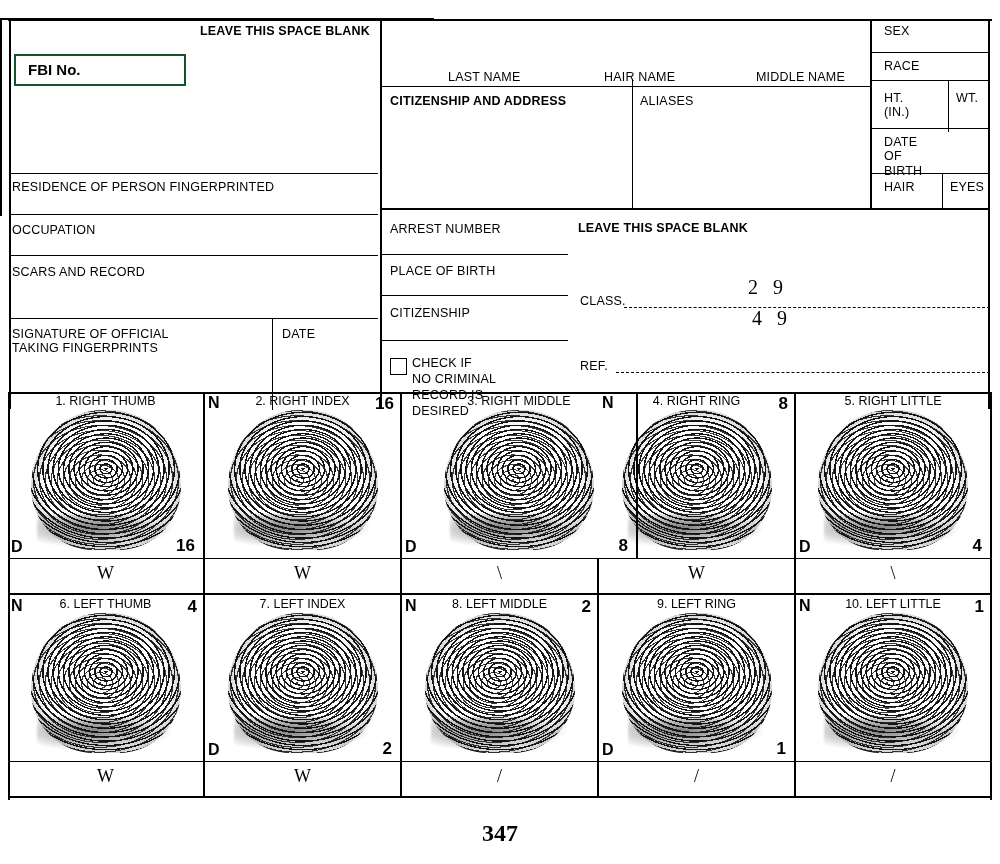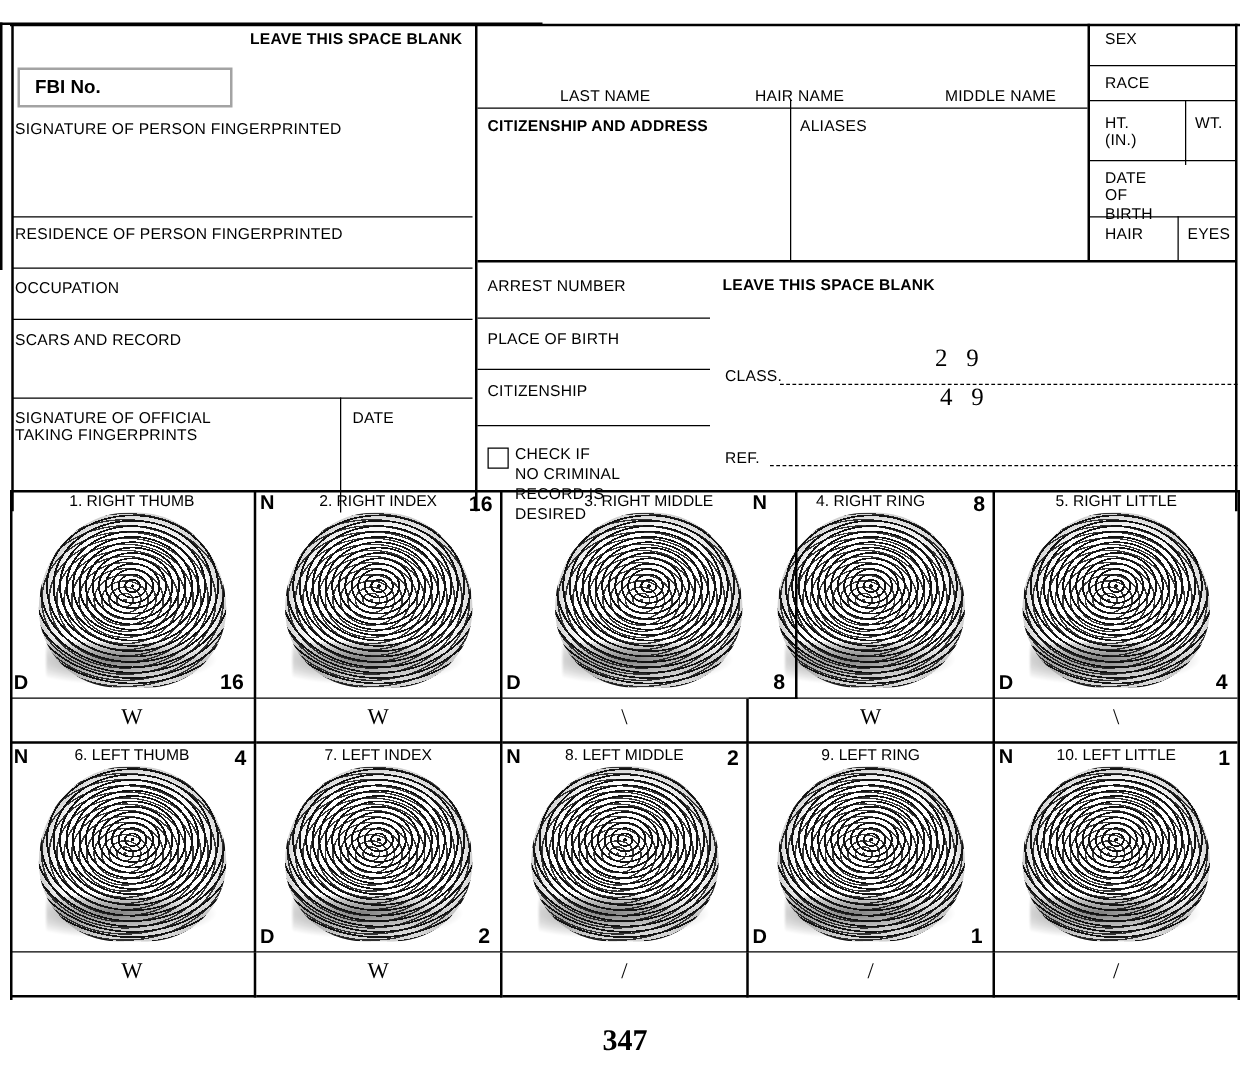--- a/index.html
+++ b/index.html
@@ -30,21 +30,21 @@
   .bold { font-weight: bold; }
   .hline { position: absolute; background: #000; height: 1px; }
   .vline { position: absolute; background: #000; width: 1px; }
   .box { position: absolute; border: 2px solid #000; }
 
   
   #topform { position: absolute; left: 0; top: 0; width: 932px; height: 392px; margin-top: 18px; }
 
   #fbino-box {
     left: 14px; top: 36px; width: 168px; height: 28px;
-    border: 2px solid #a3a3a3;
+    border: 2px solid #14532d;
   }
   #fbino-label {
     position: absolute; left: 12px; top: 5px;
     font-size: 15px; font-weight: bold;
   }
 
   
   #check-square {
     left: 390px; top: 340px; width: 15px; height: 15px;
     border: 1.5px solid #000;
@@ -161,21 +161,20 @@
     <div class="vline" style="left:380px; top:1px; height:390px; width:2px;"></div>
     <div class="vline" style="left:632px; top:62px; height:128px; width:1px;"></div>
     <div class="vline" style="left:870px; top:1px; height:190px; width:2px;"></div>
 
     <div class="abs lbl bold" style="left:200px; top:6px;">LEAVE THIS SPACE BLANK</div>
 
     <div class="box" id="fbino-box">
       <div id="fbino-label">FBI No.</div>
     </div>
 
-    <div class="abs lbl" style="left:12px; top:78px;">SIGNATURE OF PERSON FINGERPRINTED</div>
     <div class="hline" style="left:10px; top:155px; width:368px;"></div>
 
     <div class="abs lbl" style="left:12px; top:162px;">RESIDENCE OF PERSON FINGERPRINTED</div>
     <div class="hline" style="left:10px; top:196px; width:368px;"></div>
 
     <div class="abs lbl" style="left:12px; top:205px;">OCCUPATION</div>
     <div class="hline" style="left:10px; top:237px; width:368px;"></div>
 
     <div class="abs lbl" style="left:12px; top:247px;">SCARS AND RECORD</div>
     <div class="hline" style="left:10px; top:300px; width:368px;"></div>

